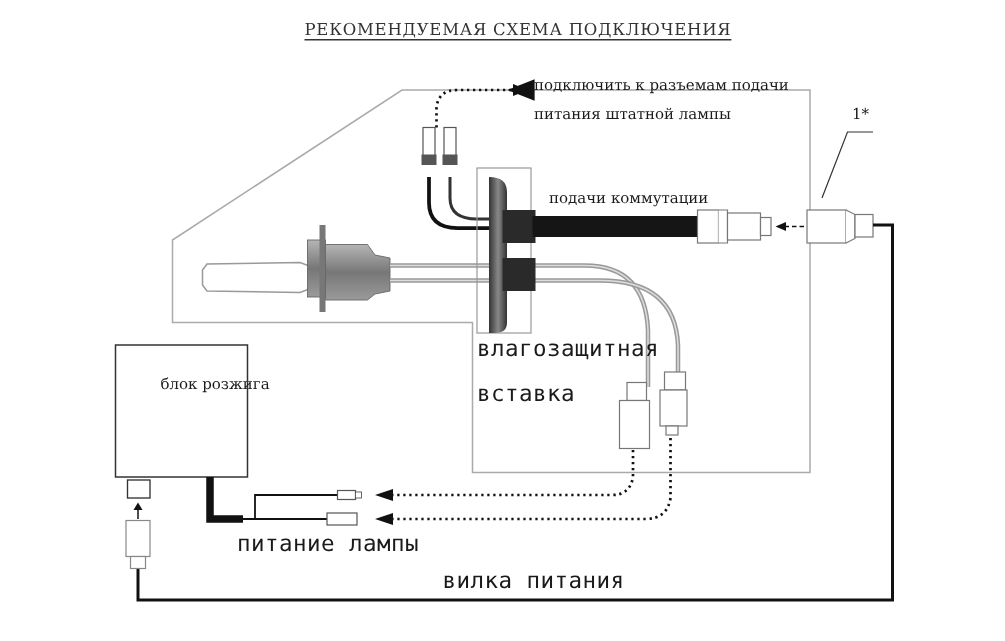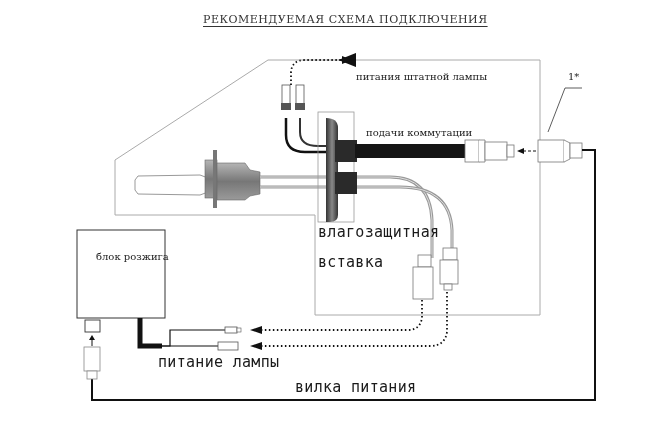--- a/index.html
+++ b/index.html
@@ -116,27 +116,28 @@
     <rect x="85" y="320" width="15" height="12" fill="#fff" stroke="#333" stroke-width="0.9"></rect>
     <path d="M92,337 L92,346" stroke="#111" stroke-width="1"></path>
     <path d="M89,340 L92,335 L95,340 Z" fill="#111"></path>
 
     <rect x="84" y="347" width="16" height="24" fill="#fff" stroke="#888" stroke-width="0.8"></rect>
     <rect x="87" y="371" width="10" height="8" fill="#fff" stroke="#888" stroke-width="0.8"></rect>
   </svg>
 
   <div class="lbl title" style="left:203px; top:14px;">РЕКОМЕНДУЕМАЯ СХЕМА ПОДКЛЮЧЕНИЯ</div>
 
+  <div class="lbl small" style="left:356px; top:53px;">подключить к разъемам подачи</div>
   <div class="lbl small" style="left:356px; top:72px;">питания штатной лампы</div>
 
   <div class="lbl small" style="left:568px; top:72px;">1*</div>
 
   <div class="lbl small" style="left:366px; top:128px;">подачи коммутации</div>
 
   <div class="lbl mono" style="left:318px; top:225px;">влагозащитная</div>
   <div class="lbl mono" style="left:318px; top:255px;">вставка</div>
 
-  <div class="lbl small" style="left:85px; top:252px;padding-left:11px;">блок розжига</div>
+  <div class="lbl small" style="left:96px; top:252px;padding-left:11px;">блок розжига</div>
 
   <div class="lbl mono" style="left:131px; top:355px;padding-left:27px;">питание лампы</div>
 
   <div class="lbl mono" style="left:295px; top:380px;text-align:right;">вилка питания</div>
 </div>
 
 </body></html>

